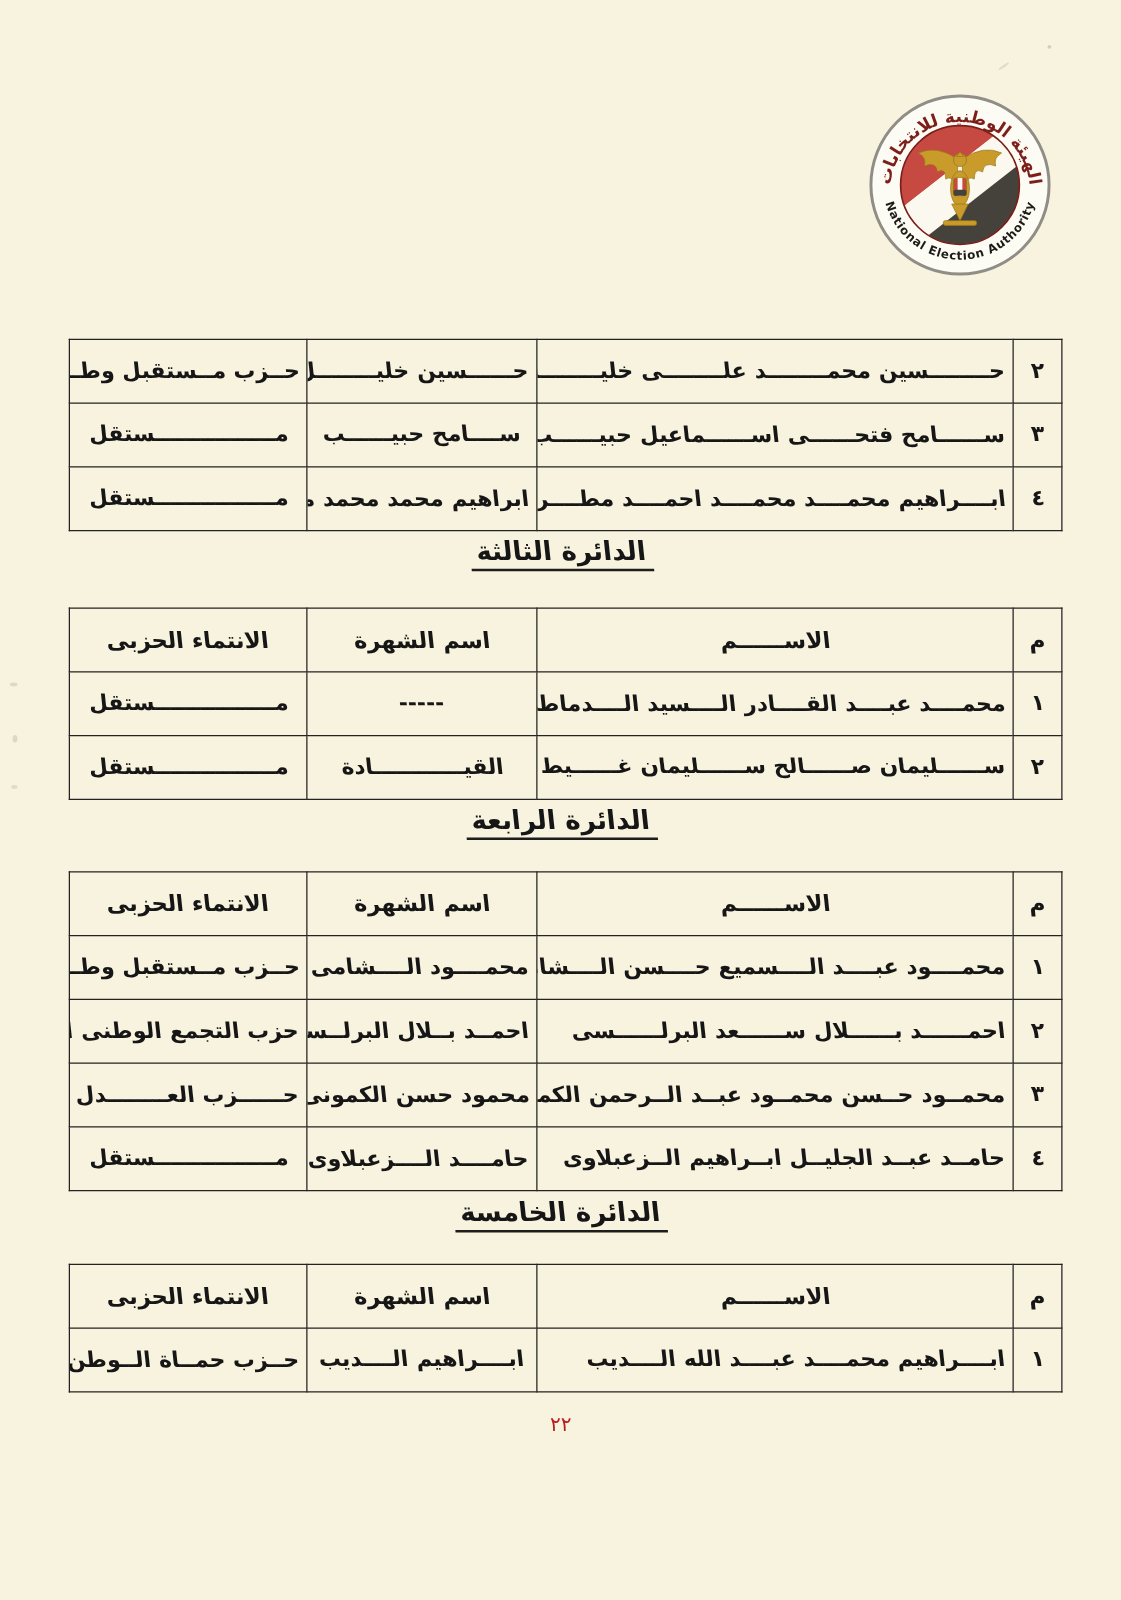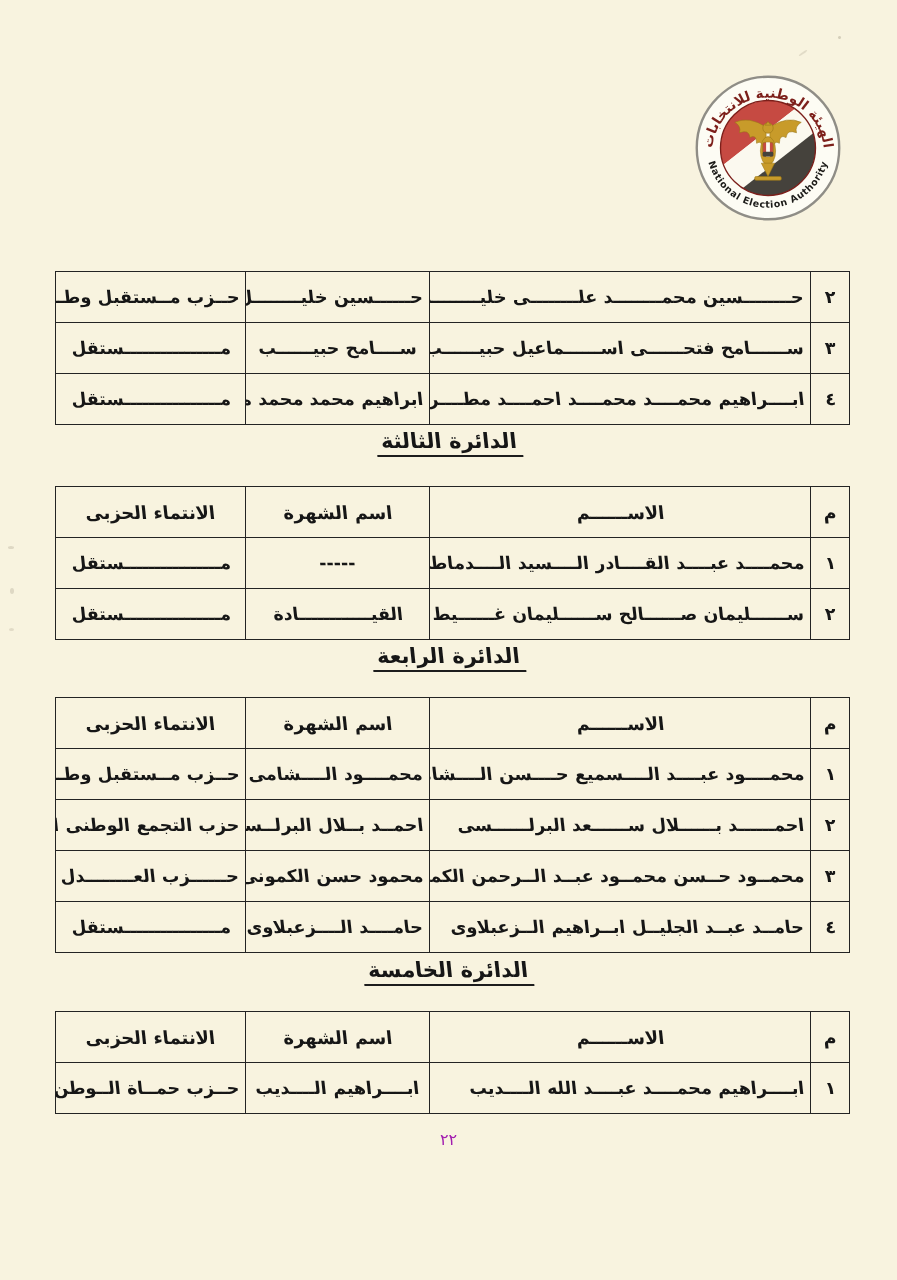--- a/index.html
+++ b/index.html
@@ -37,21 +37,21 @@
   .district-title-row{position:absolute;left:0;width:100%;text-align:center;}
   .district-title{
     display:inline-block;font-weight:bold;font-size:21px;color:#161616;
     border-bottom:2.5px solid #1d1d1d;padding:0 5px 2px 5px;
     transform:skewX(6deg);
   }
 
   
   .page-number{
     position:absolute;top:1130px;left:0;width:100%;
-    text-align:center;font-size:16px;color:#a21caf;letter-spacing:4px;
+    text-align:center;font-size:16px;color:#b91c1c;letter-spacing:4px;
   }
 
   
   .speck{position:absolute;background:#b7b09a;border-radius:50%;opacity:.55;}
   .speck.s1{left:838px;top:36px;width:3px;height:3px;transform:rotate(40deg);}
   .speck.s2{left:798px;top:52px;width:10px;height:2px;transform:rotate(-35deg);opacity:.35;}
   .speck.s3{left:8px;top:546px;width:6px;height:3px;opacity:.4;}
   .speck.s4{left:10px;top:588px;width:4px;height:6px;opacity:.4;}
   .speck.s5{left:9px;top:628px;width:5px;height:3px;opacity:.35;}
 </style>

